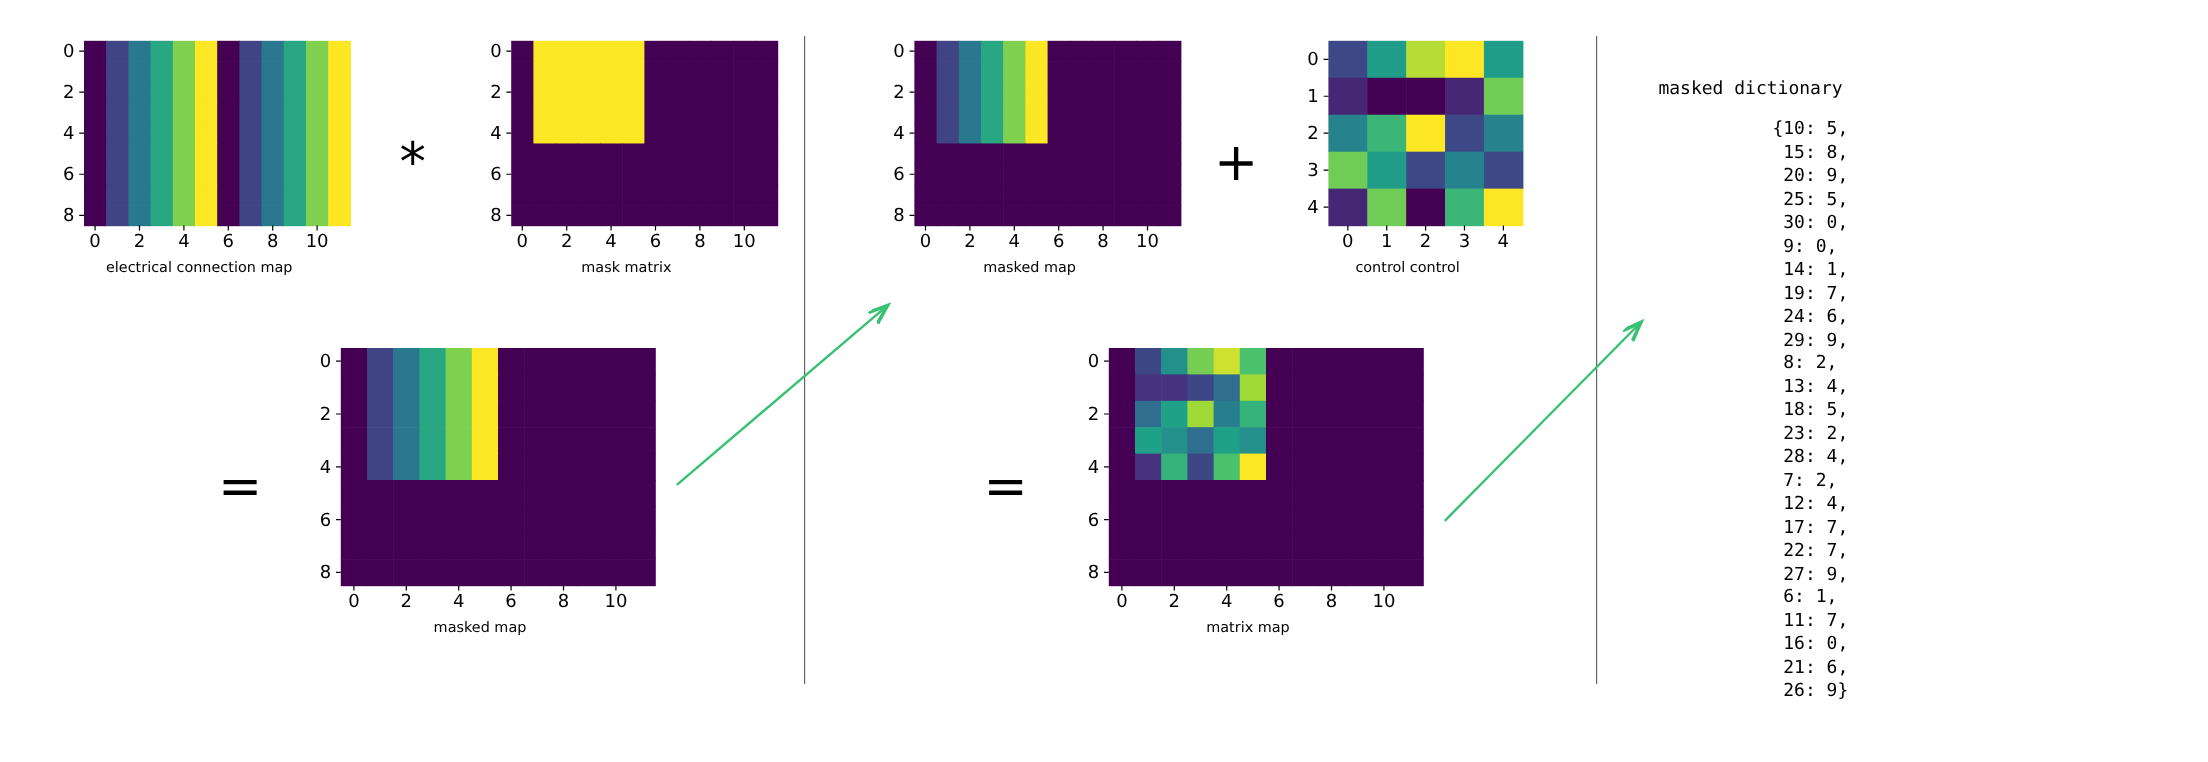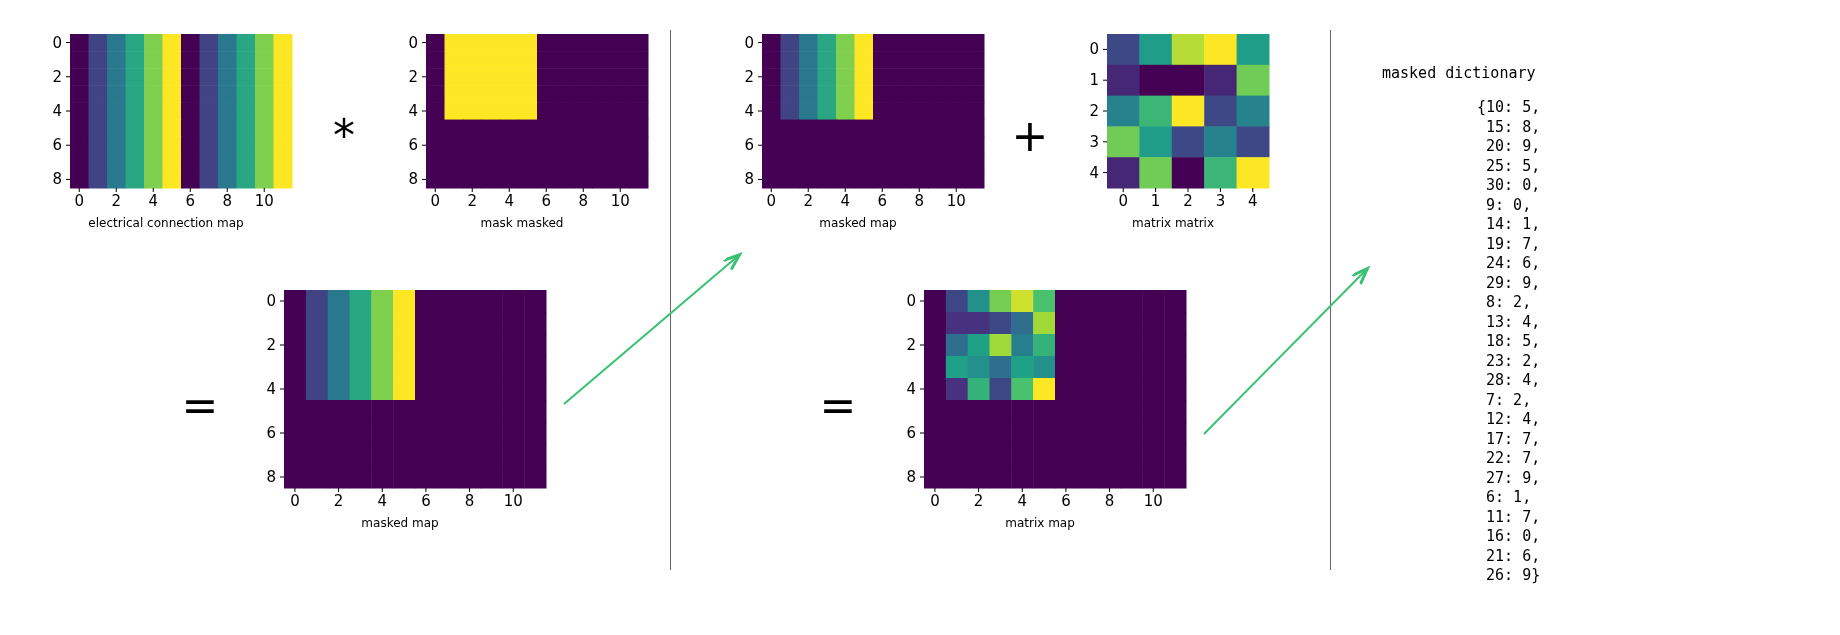--- a/index.html
+++ b/index.html
@@ -277,21 +277,21 @@
         <text x="26" y="17.555555555555557" text-anchor="end" class="tick">0</text>
         <line x1="30" x2="34" y1="46.77777777777778" y2="46.77777777777778" stroke="#000"></line>
         <text x="26" y="51.77777777777778" text-anchor="end" class="tick">2</text>
         <line x1="30" x2="34" y1="81" y2="81" stroke="#000"></line>
         <text x="26" y="86" text-anchor="end" class="tick">4</text>
         <line x1="30" x2="34" y1="115.22222222222221" y2="115.22222222222221" stroke="#000"></line>
         <text x="26" y="120.22222222222221" text-anchor="end" class="tick">6</text>
         <line x1="30" x2="34" y1="149.44444444444443" y2="149.44444444444443" stroke="#000"></line>
         <text x="26" y="154.44444444444443" text-anchor="end" class="tick">8</text>
       </svg>
-      <div class="title" style="left: 0px; top: 186px; width: 260px;">mask masked</div>
+      <div class="title" style="left: 0px; top: 186px; width: 260px;">mask matrix</div>
     </div>
     <div class="plot" style="left: 728px; top: 30px;">
       <svg width="260" height="208">
         <rect x="34" y="4" width="19" height="17.61111111111111" fill="#440154"></rect>
         <rect x="52.5" y="4" width="19" height="17.61111111111111" fill="#404384"></rect>
         <rect x="71" y="4" width="19" height="17.61111111111111" fill="#2a788e"></rect>
         <rect x="89.5" y="4" width="19" height="17.61111111111111" fill="#28a782"></rect>
         <rect x="108" y="4" width="19" height="17.61111111111111" fill="#7ed04e"></rect>
         <rect x="126.5" y="4" width="19" height="17.61111111111111" fill="#fde725"></rect>
         <rect x="145" y="4" width="19" height="17.61111111111111" fill="#440154"></rect>
@@ -462,21 +462,21 @@
         <text x="26" y="24.4" text-anchor="end" class="tick">0</text>
         <line x1="30" x2="34" y1="50.2" y2="50.2" stroke="#000"></line>
         <text x="26" y="55.2" text-anchor="end" class="tick">1</text>
         <line x1="30" x2="34" y1="81" y2="81" stroke="#000"></line>
         <text x="26" y="86" text-anchor="end" class="tick">2</text>
         <line x1="30" x2="34" y1="111.8" y2="111.8" stroke="#000"></line>
         <text x="26" y="116.8" text-anchor="end" class="tick">3</text>
         <line x1="30" x2="34" y1="142.6" y2="142.6" stroke="#000"></line>
         <text x="26" y="147.6" text-anchor="end" class="tick">4</text>
       </svg>
-      <div class="title" style="left: 0px; top: 186px; width: 200px;">matrix matrix</div>
+      <div class="title" style="left: 0px; top: 186px; width: 200px;">control control</div>
     </div>
     <div class="plot" style="left: 250px; top: 286px;">
       <svg width="300" height="252">
         <rect x="34" y="4" width="22.333333333333332" height="22.5" fill="#440154"></rect>
         <rect x="55.83333333333333" y="4" width="22.333333333333332" height="22.5" fill="#404384"></rect>
         <rect x="77.66666666666666" y="4" width="22.333333333333332" height="22.5" fill="#2a788e"></rect>
         <rect x="99.5" y="4" width="22.333333333333332" height="22.5" fill="#28a782"></rect>
         <rect x="121.33333333333333" y="4" width="22.333333333333332" height="22.5" fill="#7ed04e"></rect>
         <rect x="143.16666666666666" y="4" width="22.333333333333332" height="22.5" fill="#fde725"></rect>
         <rect x="165" y="4" width="22.333333333333332" height="22.5" fill="#440154"></rect>

